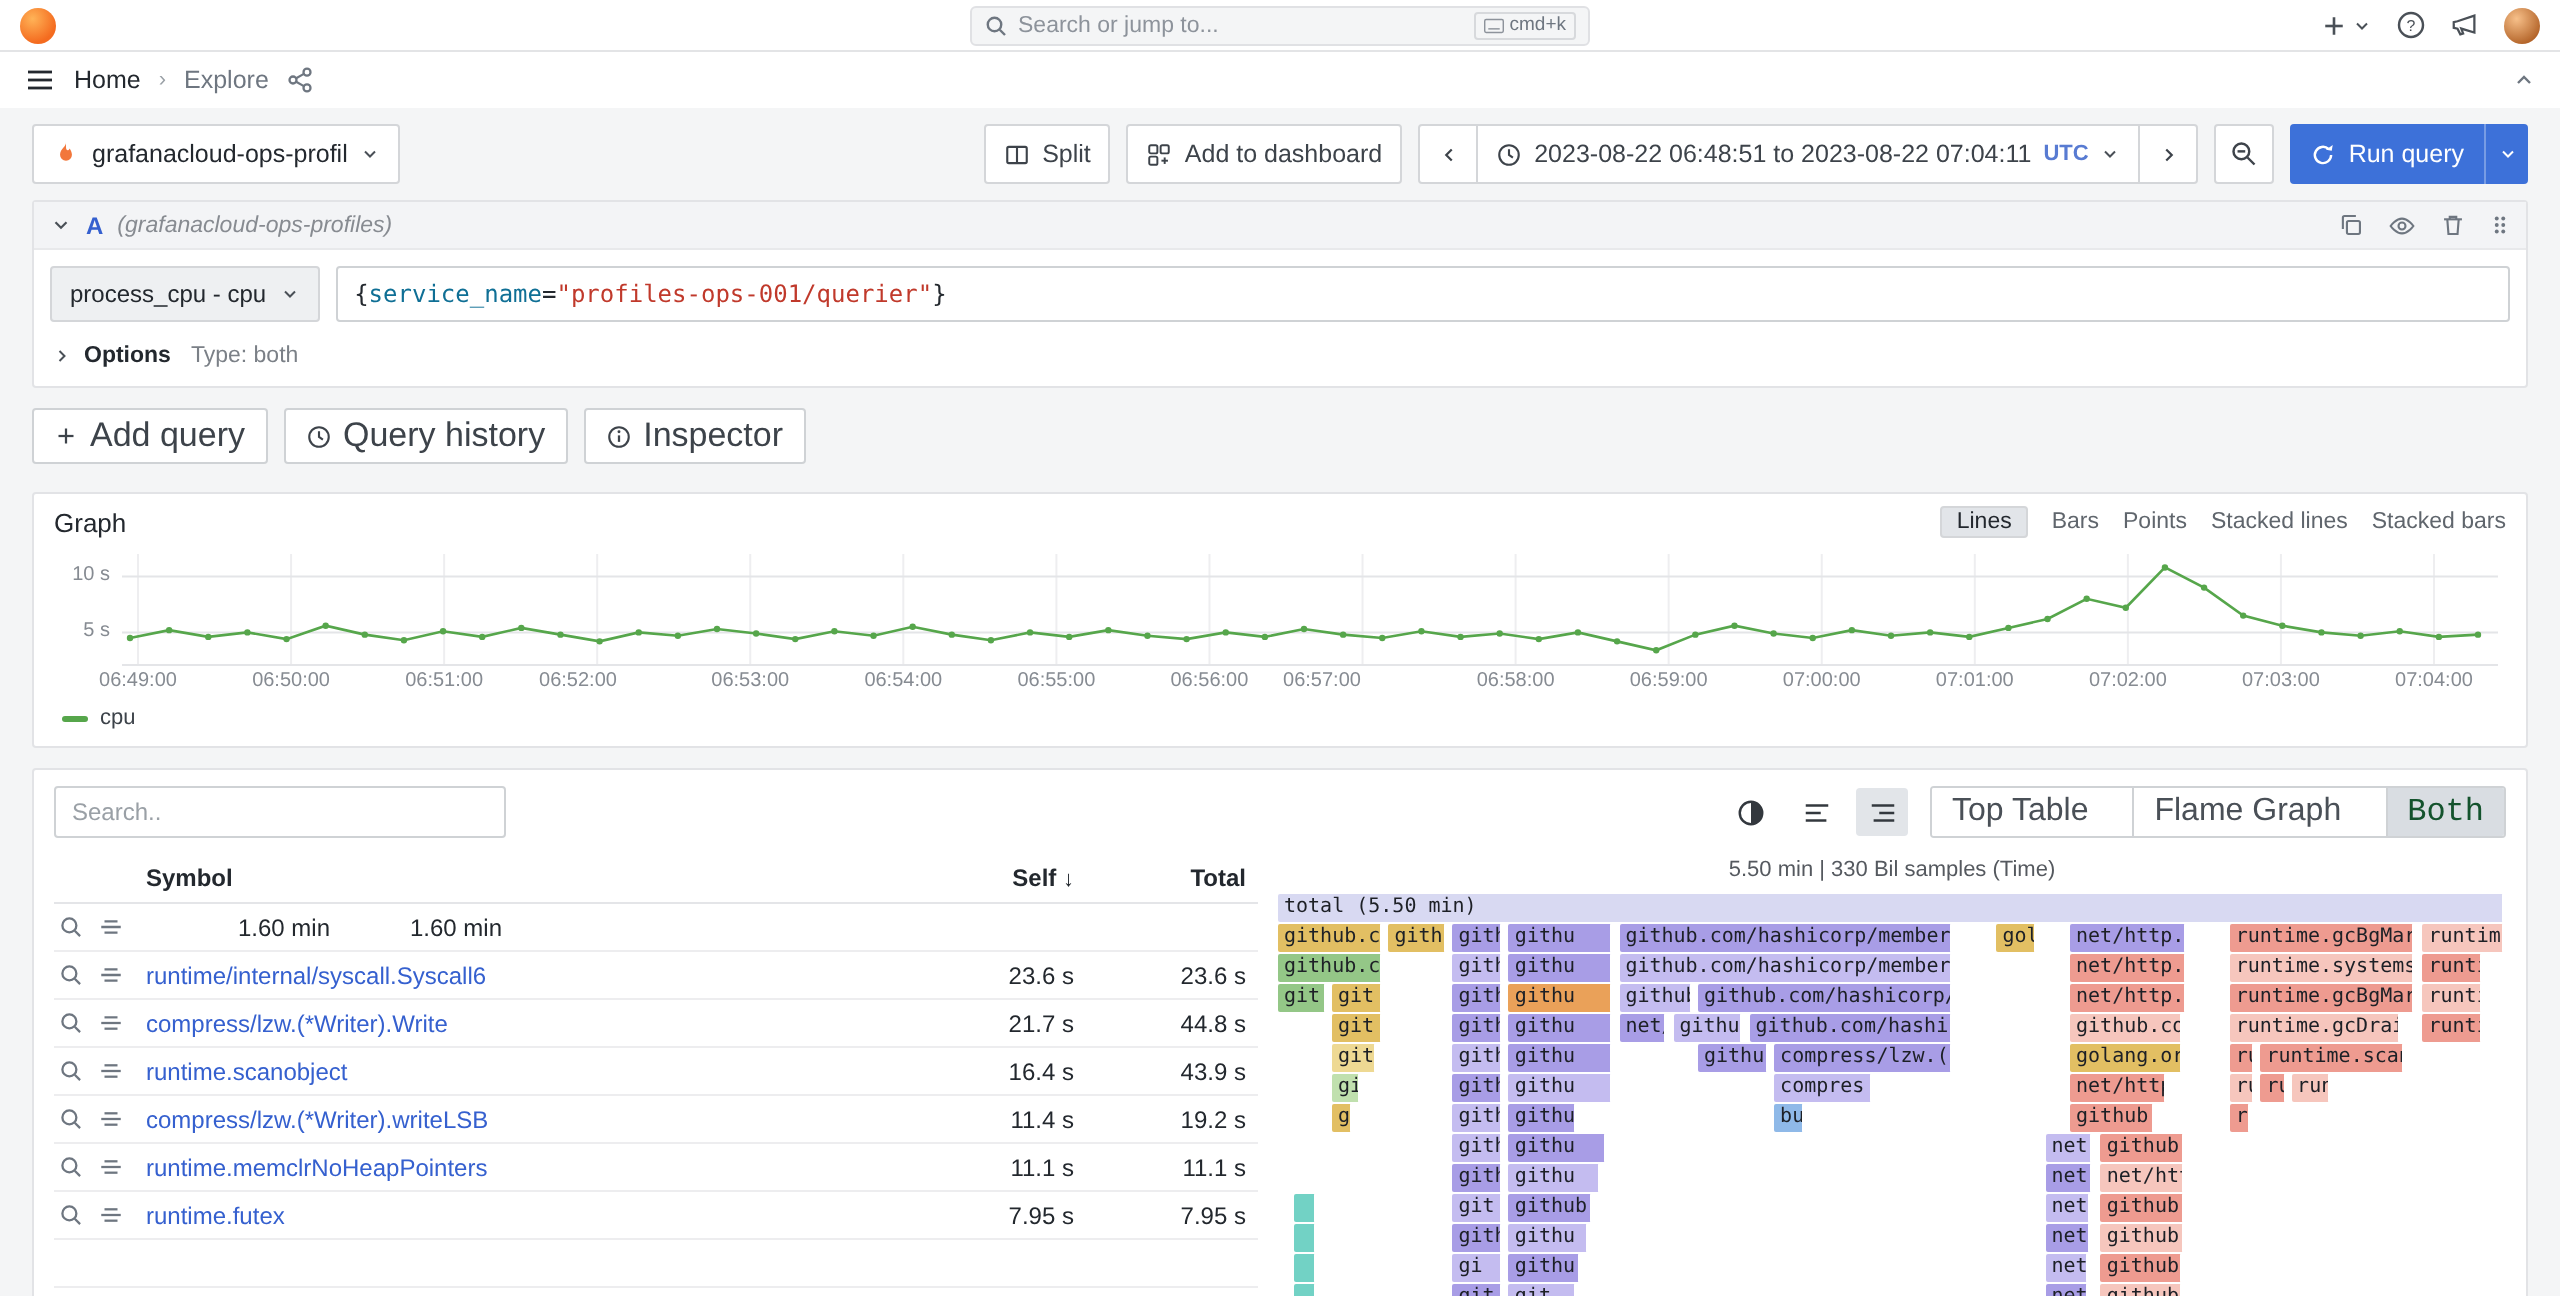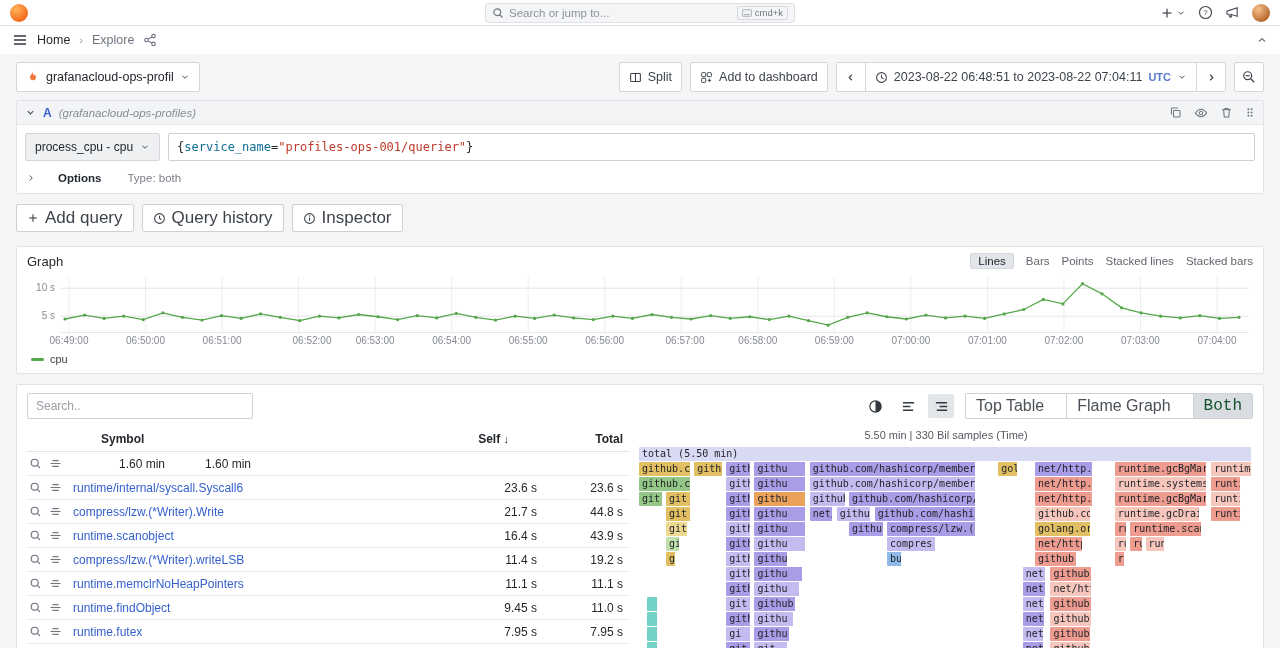--- a/index.html
+++ b/index.html
@@ -70,21 +70,21 @@
   .q-icons .ic { cursor:pointer; }
   .q-body { display:flex; gap:8px; padding:8px; }
   .pt-btn { height:28px; background:#eef0f2; border:1px solid #d4d6d9; border-radius:2px;
             display:flex; align-items:center; gap:7px; padding:0 9px; font-size:12px;
             font-weight:500; cursor:pointer; }
   .q-input { flex:1; height:28px; border:1px solid #cfd2d5; border-radius:2px; background:#fff;
              display:flex; align-items:center; padding:0 8px;
              font-family:"DejaVu Sans Mono","Liberation Mono",monospace; font-size:12px; }
   .tok-label { color:#0f6f95; }
   .tok-str { color:#c0392b; }
-  .q-options { display:flex; align-items:center; gap:22px; padding:3px 9px 9px; font-size:11.5px; }
+  .q-options { display:flex; align-items:center; gap:6px; padding:3px 9px 9px; font-size:11.5px; }
   .q-options .opt { font-weight:700; cursor:pointer; }
   .q-options .opt-sub { color:#7b8087; margin-left:4px; }
 
   .action-row { display:flex; gap:8px; margin:10px 0 14px; }
   .sec-btn { height:28px; background:#fff; border:1px solid #cfd2d5; border-radius:2px;
              display:flex; align-items:center; gap:6px; padding:0 10px; font-size:17px;
              font-weight:500; color:#3d434a; cursor:pointer; }
 
   
   .graph-card { padding:6px 10px 8px; }
@@ -116,21 +116,21 @@
   .icon-btn.active { background:#e2e5e9; }
   .seg-group { display:flex; border:1px solid #cfd2d5; border-radius:2px; overflow:hidden;
                font-size:16px; margin-left:4px;gap:12px; }
   .seg { padding:3px 10px; background:#fff; color:#4a5057; border-left:1px solid #cfd2d5; cursor:pointer; }
   .seg:first-child { border-left:0; }
   .seg.active { background:#d9dde2; color:#14532d; font-weight:500;font-family:Liberation Mono, monospace; }
 
   .f-content { display:flex; margin-top:10px; }
   .f-table { width:612px; padding-right:10px; }
   .tt-head { display:flex; align-items:center; font-size:12px; font-weight:700;
-             padding:3px 0 5px; border-bottom:1px solid #e4e5e8;gap:28px; }
+             padding:3px 0 5px; border-bottom:1px solid #e4e5e8; }
   .tt-icons { width:46px; flex:0 0 auto; display:flex; align-items:center; gap:7px;
               padding-left:2px; color:#6e7680; }
   .tt-sym { flex:1; overflow:hidden; white-space:nowrap; text-overflow:ellipsis; }
   .tt-self, .tt-total { width:92px; flex:0 0 auto; text-align:right; }
   .tt-total { padding-right:6px; }
   .tt-head .tt-self, .tt-head .tt-total { cursor:pointer; }
   .sort-arrow { color:#23282e; font-size:11px; }
   .tt-row { display:flex; align-items:center; height:24px; border-bottom:1px solid #ededef;
             font-size:12px; }
   .tt-row .tt-sym { color:#3560cf; cursor:pointer; }
@@ -301,20 +301,38 @@
       <div class="btn sq">
         <span class="ic">
           <svg width="14" height="14" viewBox="0 0 16 16">
               <circle cx="6.5" cy="6.5" r="4.5" fill="none" stroke="currentColor" stroke-width="1.4"></circle>
               <line x1="10" y1="10" x2="14" y2="14" stroke="currentColor" stroke-width="1.4"></line>
               <line x1="4.3" y1="6.5" x2="8.7" y2="6.5" stroke="currentColor" stroke-width="1.4"></line>
             </svg>
         </span>
       </div>
 
+      <div class="run-btn">
+        <div class="run-main">
+          <span class="ic">
+            <svg width="13" height="13" viewBox="0 0 16 16">
+                <path d="M13 8a5 5 0 1 1-1.6-3.7" fill="none" stroke="#fff" stroke-width="1.5"></path>
+                <polygon points="13.6,1.6 13.6,5.2 10,5.2" fill="#fff" transform="rotate(10 12 4)"></polygon>
+              </svg>
+          </span>
+          <span>Run query</span>
+        </div>
+        <div class="run-caret">
+          <span class="ic">
+            <svg width="10" height="10" viewBox="0 0 16 16">
+                <polyline points="4,6 8,10 12,6" fill="none" stroke="#fff" stroke-width="1.6"></polyline>
+              </svg>
+          </span>
+        </div>
+      </div>
     </div>
   </div>
 
   <div class="card">
     <div class="q-header">
       <span class="ic">
         <svg width="11" height="11" viewBox="0 0 16 16">
             <polyline points="4,6 8,10 12,6" fill="none" stroke="#4a5057" stroke-width="1.6"></polyline>
           </svg>
       </span>
@@ -509,26 +527,26 @@
             <circle cx="1119.3" cy="40.879999999999995" r="1.6" fill="#56a64b"></circle>
             <circle cx="1138.8666666666666" cy="38.64" r="1.6" fill="#56a64b"></circle>
             <circle cx="1158.4333333333334" cy="41.440000000000005" r="1.6" fill="#56a64b"></circle>
             <circle cx="1178" cy="40.32" r="1.6" fill="#56a64b"></circle>
           </svg>
         </div>
       <div id="x-labels">
           <span style="left: 42px;">06:49:00</span>
           <span style="left: 118.533px;">06:50:00</span>
           <span style="left: 195.067px;">06:51:00</span>
-          <span style="left: 285px;">06:52:00</span>
+          <span style="left: 262px;">06:52:00</span>
           <span style="left: 348.133px;">06:53:00</span>
           <span style="left: 424.667px;">06:54:00</span>
           <span style="left: 501.2px;">06:55:00</span>
           <span style="left: 577.733px;">06:56:00</span>
-          <span style="left: 645px; padding-left: 26px;">06:57:00</span>
+          <span style="left: 621px; padding-left: 26px;">06:57:00</span>
           <span style="left: 730.8px;">06:58:00</span>
           <span style="left: 807.333px;">06:59:00</span>
           <span style="left: 883.867px;">07:00:00</span>
           <span style="left: 960.4px;">07:01:00</span>
           <span style="left: 1036.93px;">07:02:00</span>
           <span style="left: 1113.47px;">07:03:00</span>
           <span style="left: 1190px;">07:04:00</span>
         </div>
     </div>
     <div class="legend">
@@ -695,40 +713,20 @@
       <svg width="13" height="13" viewBox="0 0 16 16">
                     <line x1="4" y1="4.5" x2="12" y2="4.5" stroke="currentColor" stroke-width="1.4"></line>
                     <line x1="2" y1="8" x2="14" y2="8" stroke="currentColor" stroke-width="1.4"></line>
                     <line x1="4" y1="11.5" x2="12" y2="11.5" stroke="currentColor" stroke-width="1.4"></line>
                   </svg>
     </span>
               </span>
       <span class="tt-sym">runtime.memclrNoHeapPointers</span>
       <span class="tt-self">11.1 s</span>
       <span class="tt-total">11.1 s</span>
-            </div>
-            <div class="tt-row">
-              <span class="tt-icons">
-    <span class="ic">
-      <svg width="13" height="13" viewBox="0 0 16 16">
-                    <circle cx="7" cy="7" r="4.3" fill="none" stroke="currentColor" stroke-width="1.4"></circle>
-                    <line x1="10.3" y1="10.3" x2="13.6" y2="13.6" stroke="currentColor" stroke-width="1.4"></line>
-                  </svg>
-    </span>
-    <span class="ic">
-      <svg width="13" height="13" viewBox="0 0 16 16">
-                    <line x1="4" y1="4.5" x2="12" y2="4.5" stroke="currentColor" stroke-width="1.4"></line>
-                    <line x1="2" y1="8" x2="14" y2="8" stroke="currentColor" stroke-width="1.4"></line>
-                    <line x1="4" y1="11.5" x2="12" y2="11.5" stroke="currentColor" stroke-width="1.4"></line>
-                  </svg>
-    </span>
-              </span>
-      <span class="tt-sym">runtime.findObject</span>
-      <span class="tt-self">9.45 s</span>
-      <span class="tt-total">11.0 s</span>
             </div>
             <div class="tt-row">
               <span class="tt-icons">
     <span class="ic">
       <svg width="13" height="13" viewBox="0 0 16 16">
                     <circle cx="7" cy="7" r="4.3" fill="none" stroke="currentColor" stroke-width="1.4"></circle>
                     <line x1="10.3" y1="10.3" x2="13.6" y2="13.6" stroke="currentColor" stroke-width="1.4"></line>
                   </svg>
     </span>
     <span class="ic">

